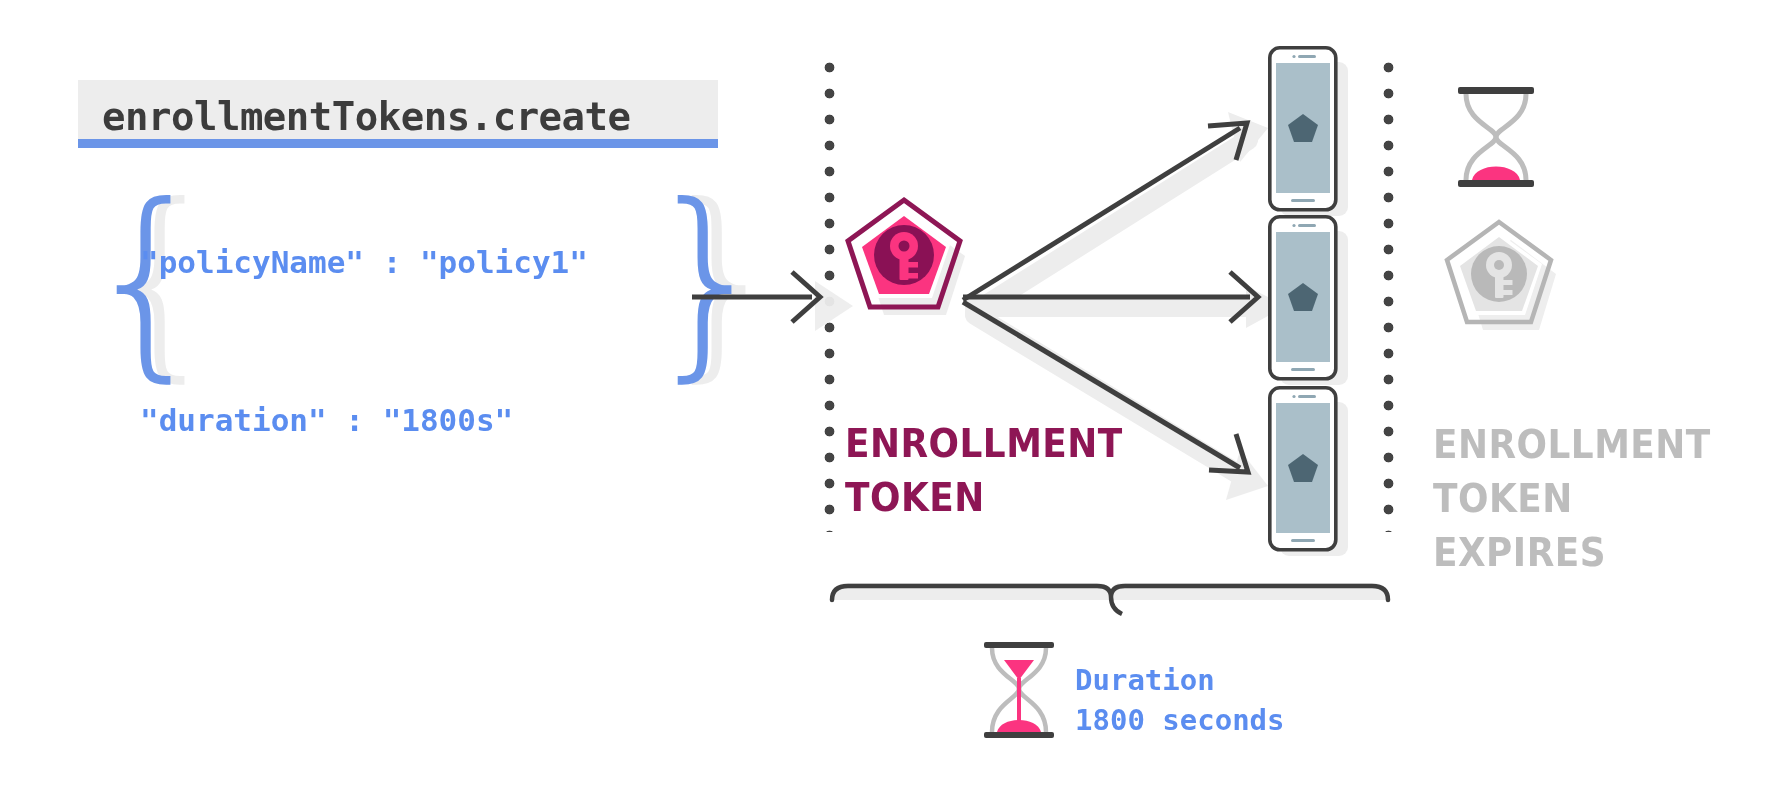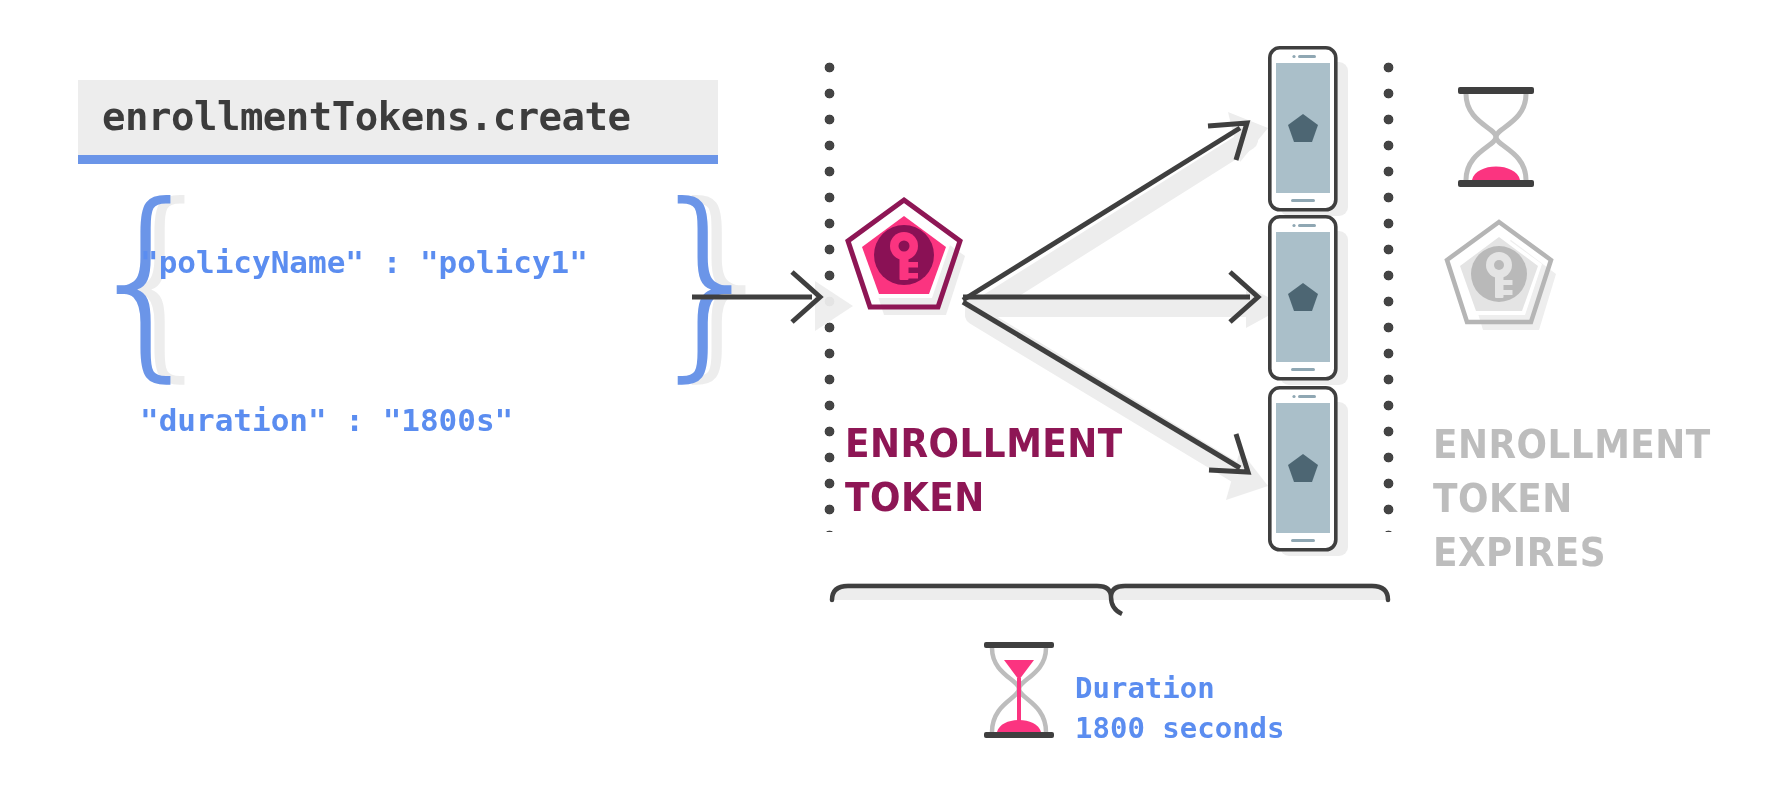--- a/index.html
+++ b/index.html
@@ -21,21 +21,21 @@
 
   
   #api-title-block {
     position: absolute;
     left: 78px;
     top: 80px;
     width: 640px;
   }
   #api-title-bar {
     background: #ededed;
-    padding: 14px 24px 16px 24px;
+    padding: 14px 24px 0 24px;
     box-sizing: border-box;
   }
   #api-title-text {
     font-family: "DejaVu Sans Mono", monospace;
     font-weight: bold;
     font-size: 39px;
     color: #3c3c3c;
     letter-spacing: -0.5px;
     white-space: nowrap;
   }
@@ -133,21 +133,20 @@
   #duration-caption {
     position: absolute;
     left: 1075px;
     top: 660px;
     font-family: "DejaVu Sans Mono", monospace;
     font-weight: bold;
     font-size: 29px;
     line-height: 40px;
     color: #5b8df0;
     white-space: pre-line;
-    margin-top: 8px;
   }
 
   
   .phone {
     position: absolute;
     width: 80px;
     height: 170px;
   }
   #phone-1 { left: 1268px; top: 46px; }
   #phone-2 { left: 1268px; top: 215px; }

